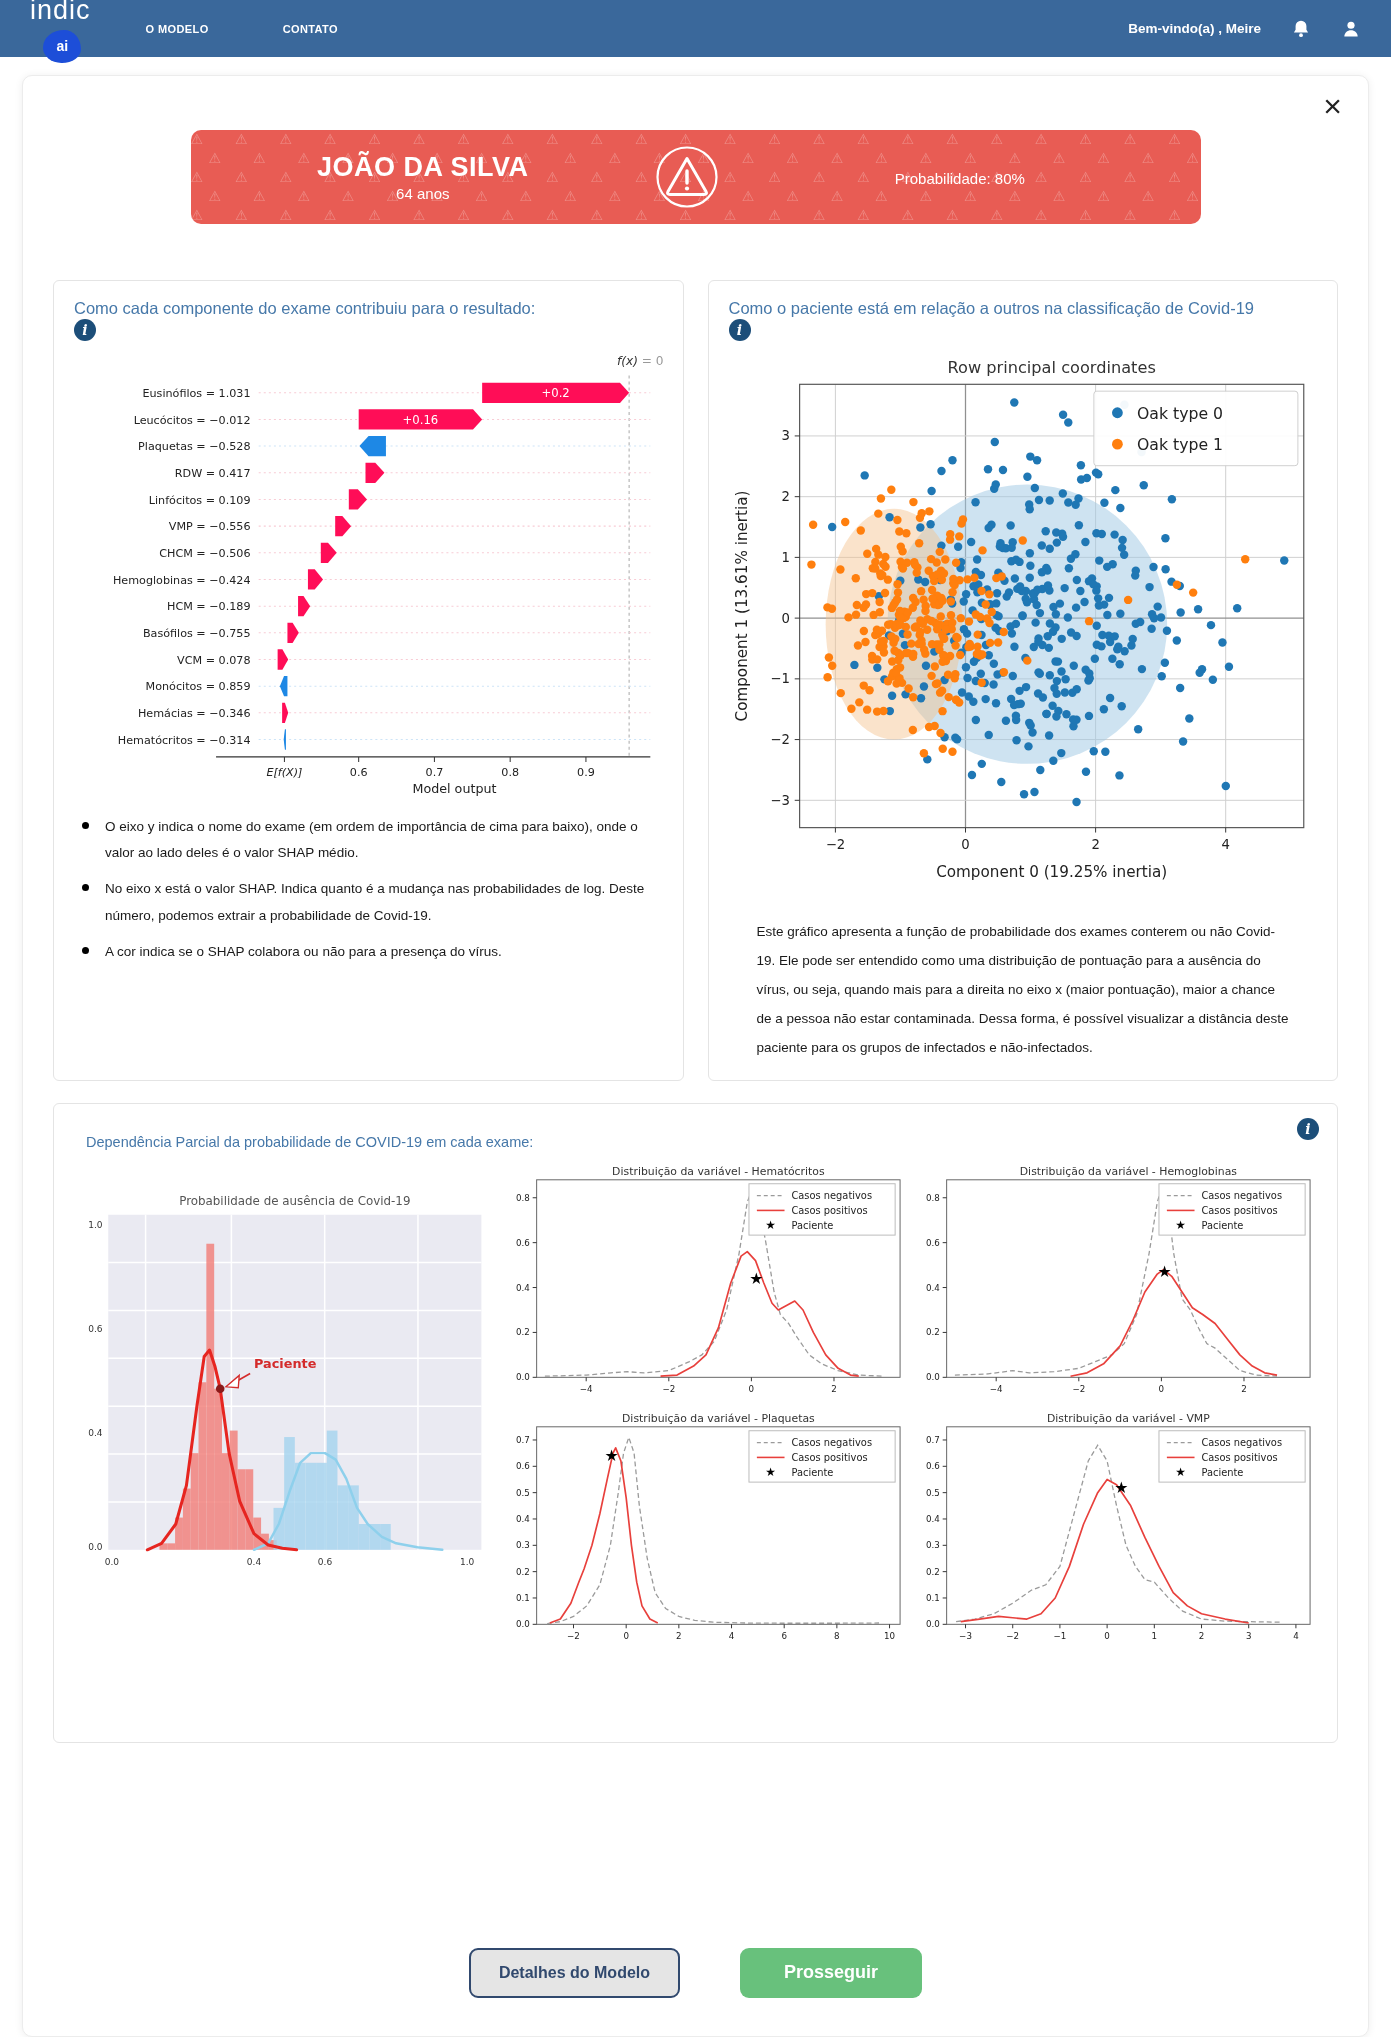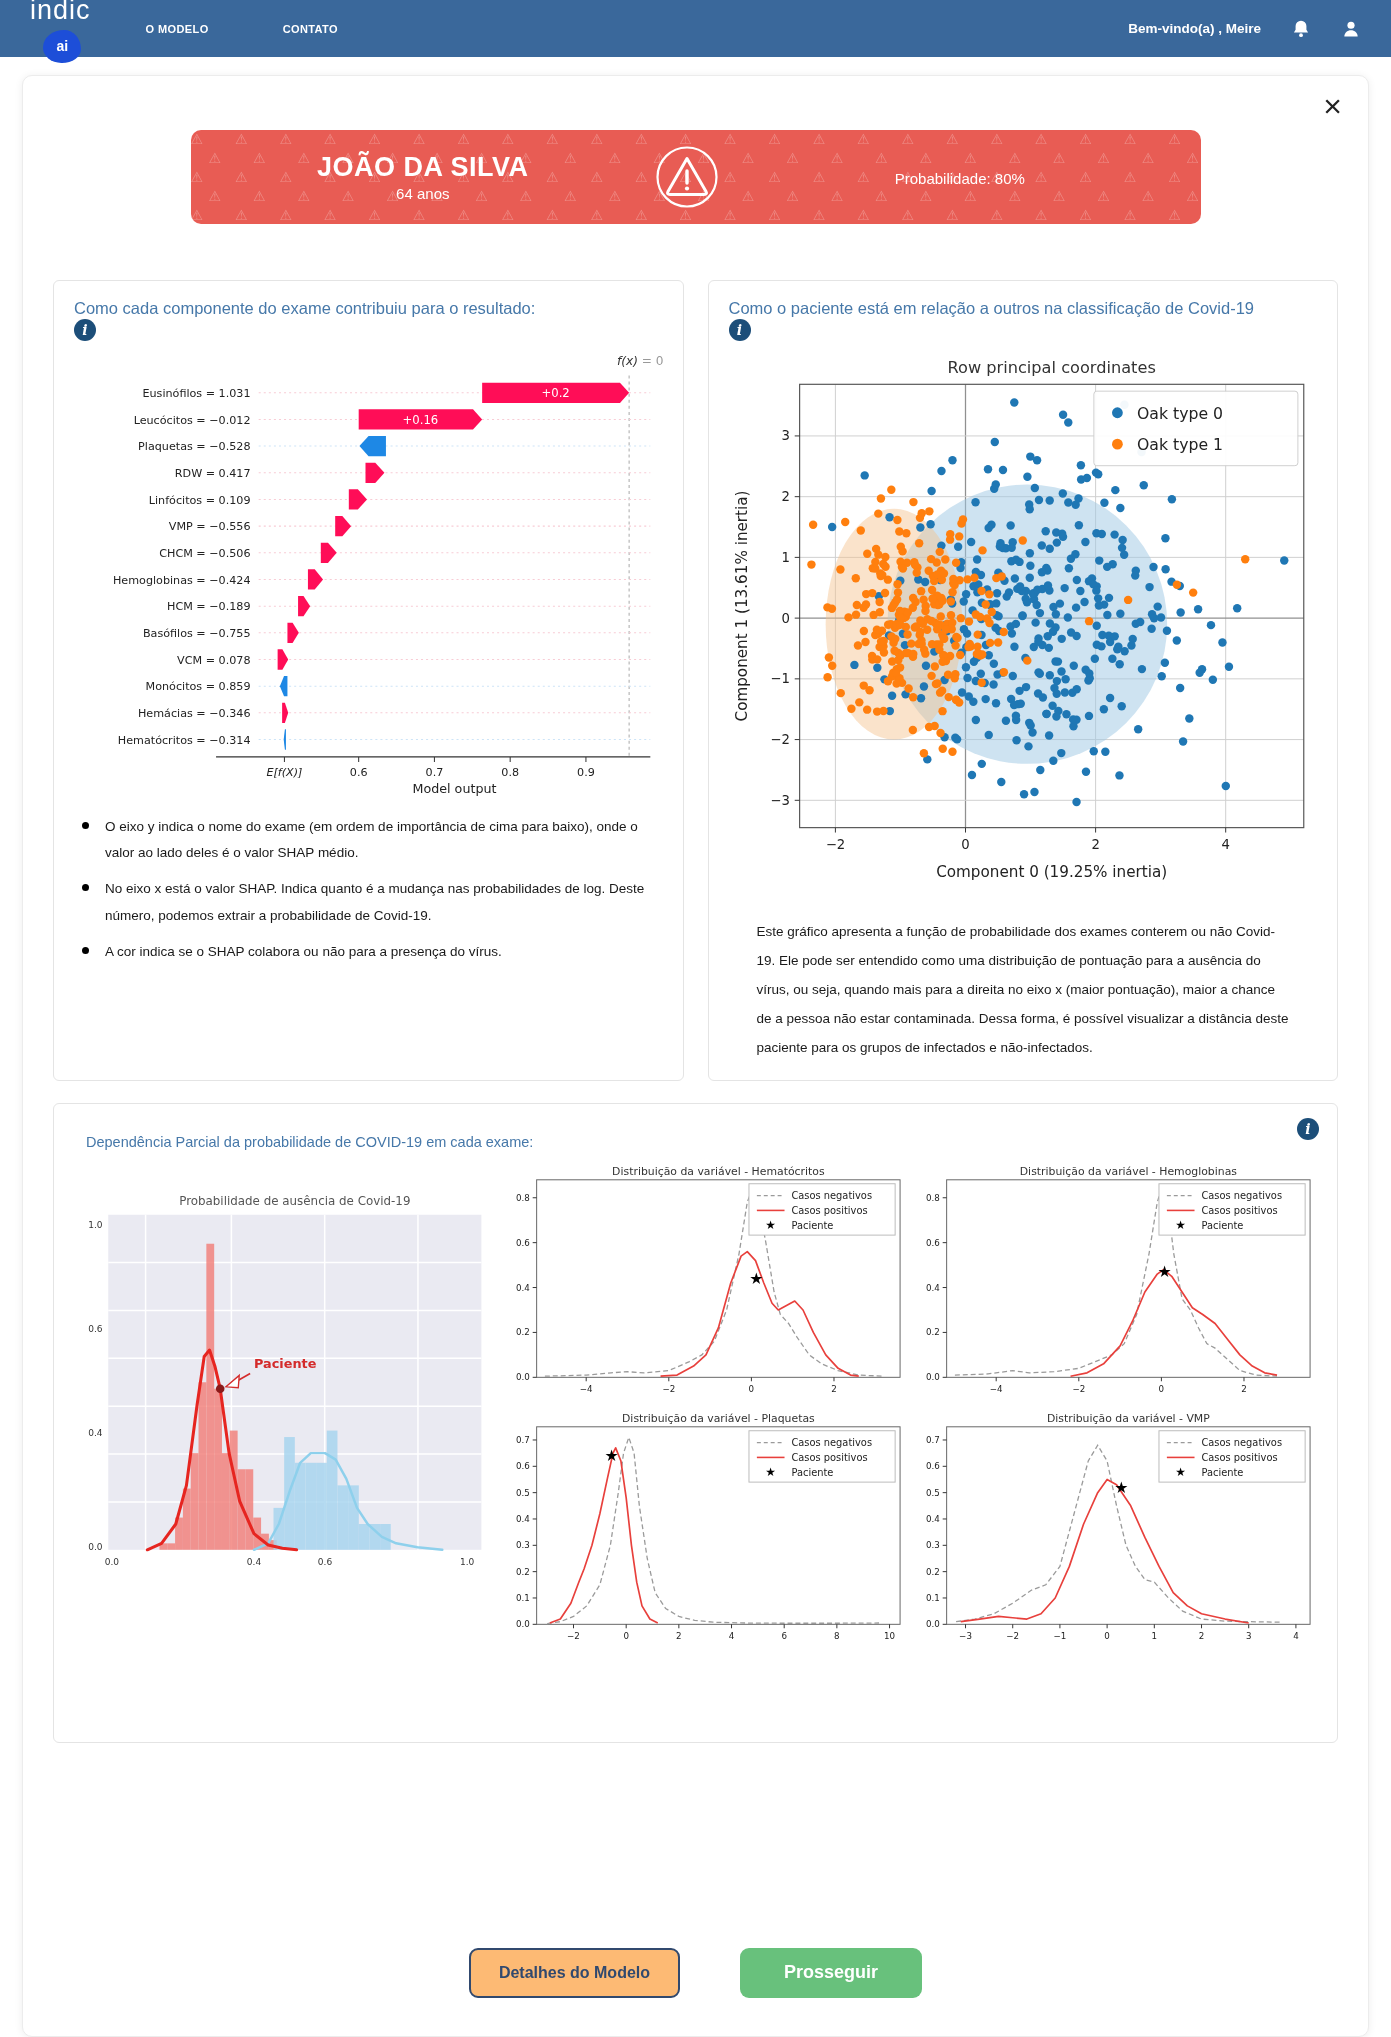--- a/index.html
+++ b/index.html
@@ -62,21 +62,21 @@
   .bottom-title { color:#4678a9; font-size:14.5px; font-weight:500; margin-top:14px; padding-left:12px; }
   .bottom-info { position:absolute; top:14px; right:18px; }
   .bottom-charts { display:flex; gap:18px; margin-top:14px; align-items:flex-start; }
   .hist-box { width:432px; margin-top:26px; }
   .hist-box svg { width:100%; height:auto; display:block; }
   .dist-grid { display:grid; grid-template-columns:400px 400px; gap:12px 10px; }
   .dist-grid svg { width:100%; height:auto; display:block; }
 
   
   .actions-row { display:flex; justify-content:center; gap:60px; margin-top:205px; }
-  .btn-details { background:#fdba74; border:2px solid #31496e; color:#31496e; font-weight:bold; font-size:16px;
+  .btn-details { background:#e5e5e5; border:2px solid #31496e; color:#31496e; font-weight:bold; font-size:16px;
                  padding:14px 28px; border-radius:9px; cursor:pointer; font-family:"Liberation Sans",sans-serif; }
   .btn-proceed { background:#68c17c; border:none; color:#fff; font-weight:bold; font-size:18px;
                  padding:14px 44px; border-radius:9px; cursor:pointer; font-family:"Liberation Sans",sans-serif; }
 
   .footer { height:44px; background:#3a689b; margin-top:0; }
 
   
   .mpl { font-family:"DejaVu Sans", sans-serif; }
 </style>
 </head>

